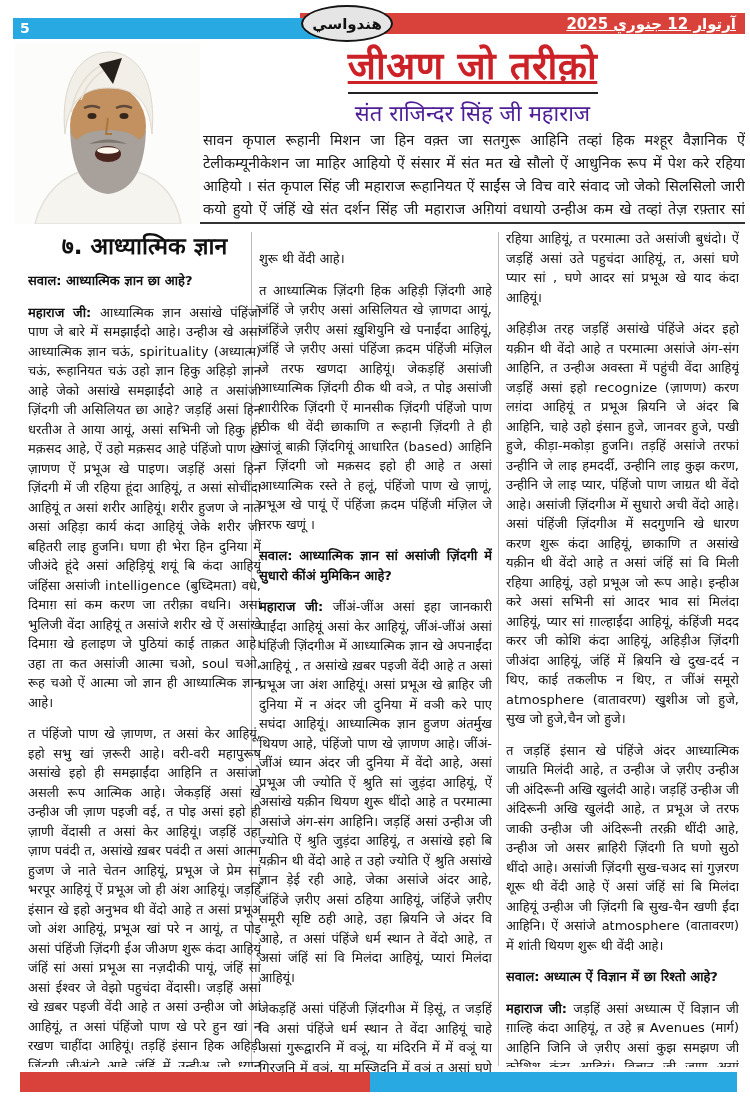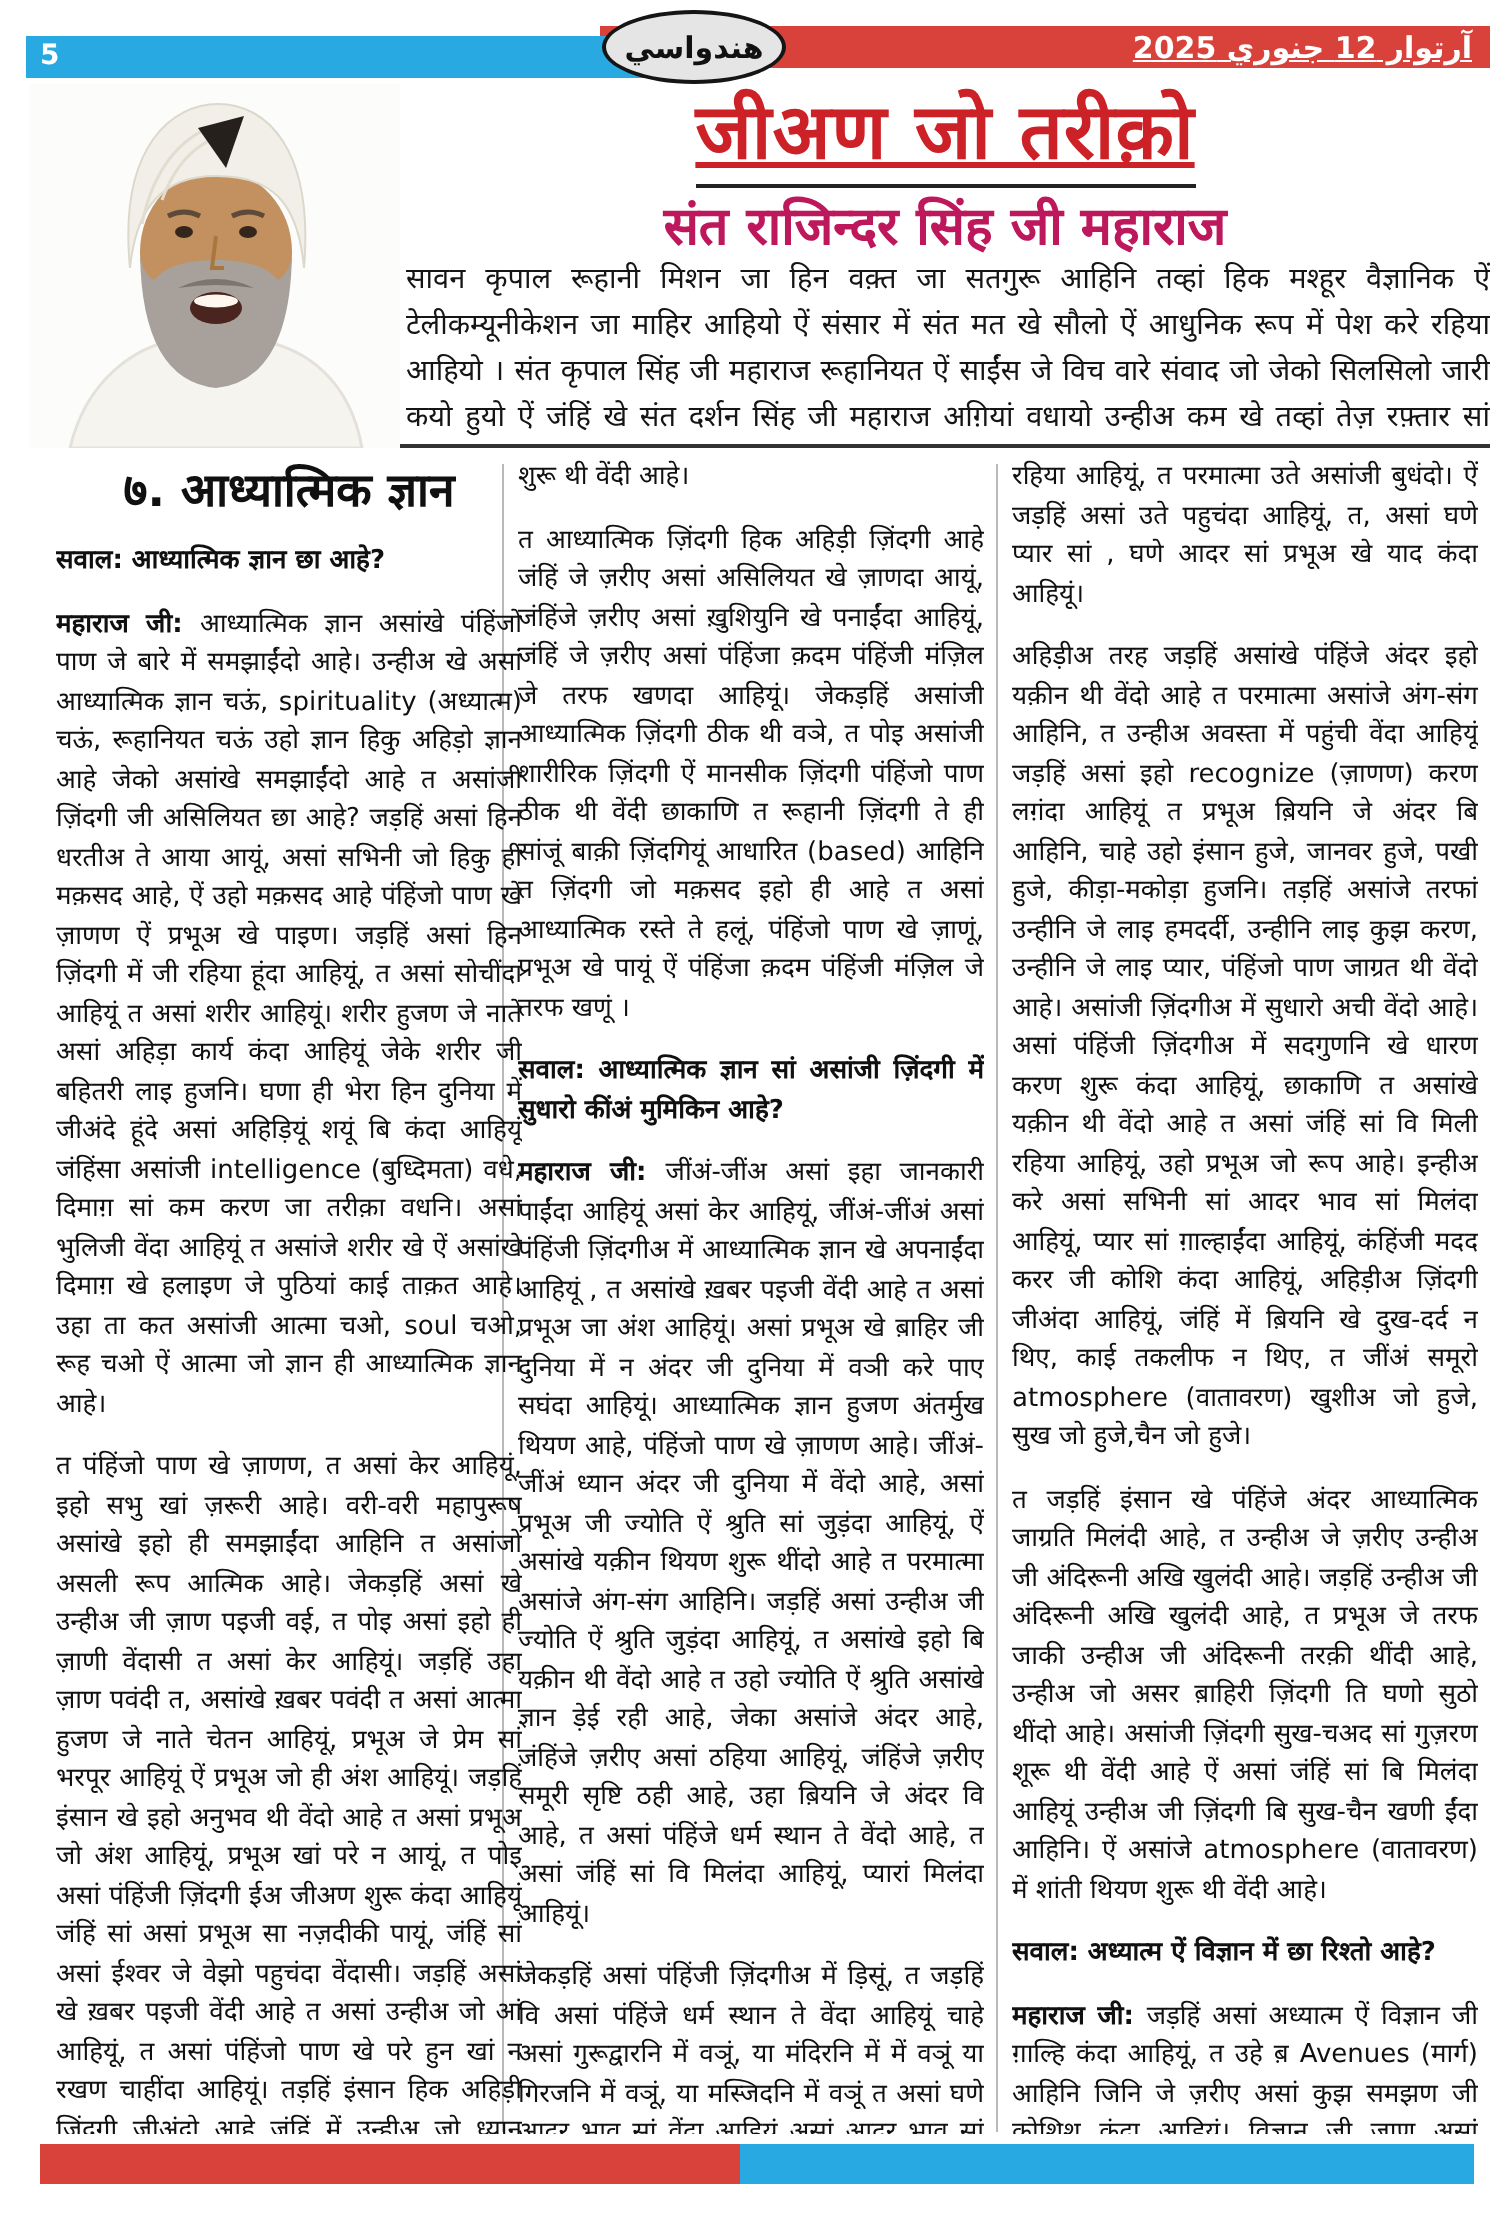--- a/index.html
+++ b/index.html
@@ -16,32 +16,32 @@
     position:absolute;left:301px;top:5px;width:88px;height:33px;background:#e5e5e5;
     border:2px solid #151515;border-radius:50%;display:flex;align-items:center;justify-content:center;
     font-weight:bold;font-size:15px;direction:rtl;z-index:3;
   }
   
   .portrait{position:absolute;left:15px;top:42px;width:185px;height:182px;background:#fcfcfb;}
   
   .title-block{position:absolute;left:200px;top:44px;width:545px;text-align:center;}
   .main-title{color:#cc2127;font-size:38px;font-weight:bold;line-height:44px;letter-spacing:0.5px;text-decoration:underline;}
   .title-rule{width:250px;height:2px;background:#222;margin:4px auto 7px auto;}
-  .author-line{font-size:26px;font-weight:bold;color:#be185d;line-height:26px;}
+  .author-line{font-size:22px;font-weight:normal;color:#4c1d95;line-height:26px;}
   
   .intro{
     position:absolute;left:203px;top:129px;width:542px;height:92px;
     font-size:14.5px;line-height:23px;text-align:justify;color:#151515;overflow:hidden;
   }
   .intro-rule{position:absolute;left:200px;top:222px;width:545px;height:2px;background:#333;}
   
   .col{position:absolute;top:229px;width:233px;height:838px;overflow:hidden;
        font-size:13px;line-height:19.5px;text-align:justify;color:#101010;}
   .col-1{left:28px;}
-  .col-2{left:259px;}
+  .col-2{left:259px;margin-top:20px;}
   .col-3{left:506px;}
   .col-rule{position:absolute;top:232px;width:1px;height:834px;background:#b9b9b9;}
   .col-rule-1{left:251px;}
   .col-rule-2{left:498px;}
   .section-heading{font-size:23px;font-weight:bold;text-align:center;line-height:30px;margin:2px 0 10px 0;}
   .q{font-weight:bold;margin:0 0 12px 0;}
   .para{margin:0 0 12px 0;}
   .lead{font-weight:bold;}
   
   .bar-red-bottom{position:absolute;left:20px;top:1072px;width:350px;height:20px;background:#d8423a;}

